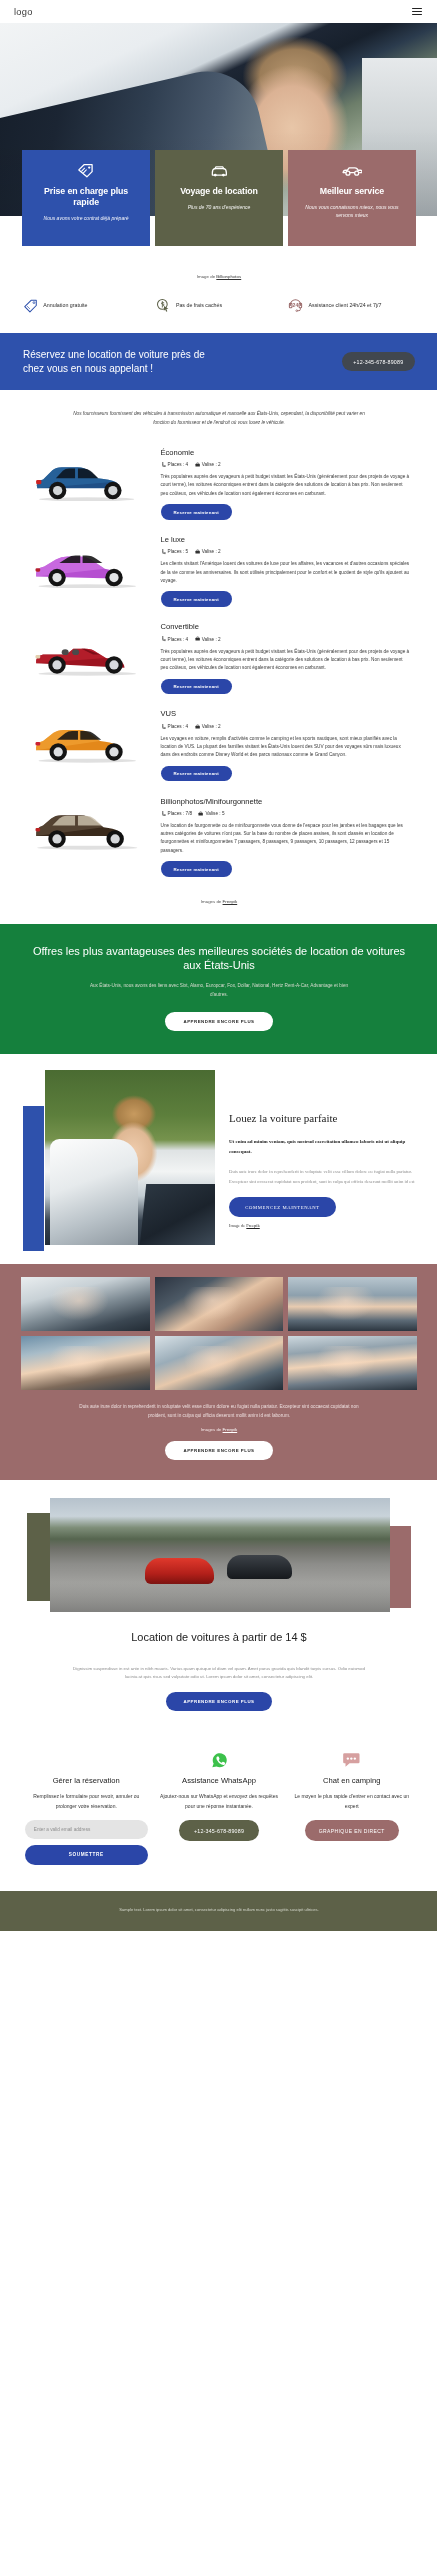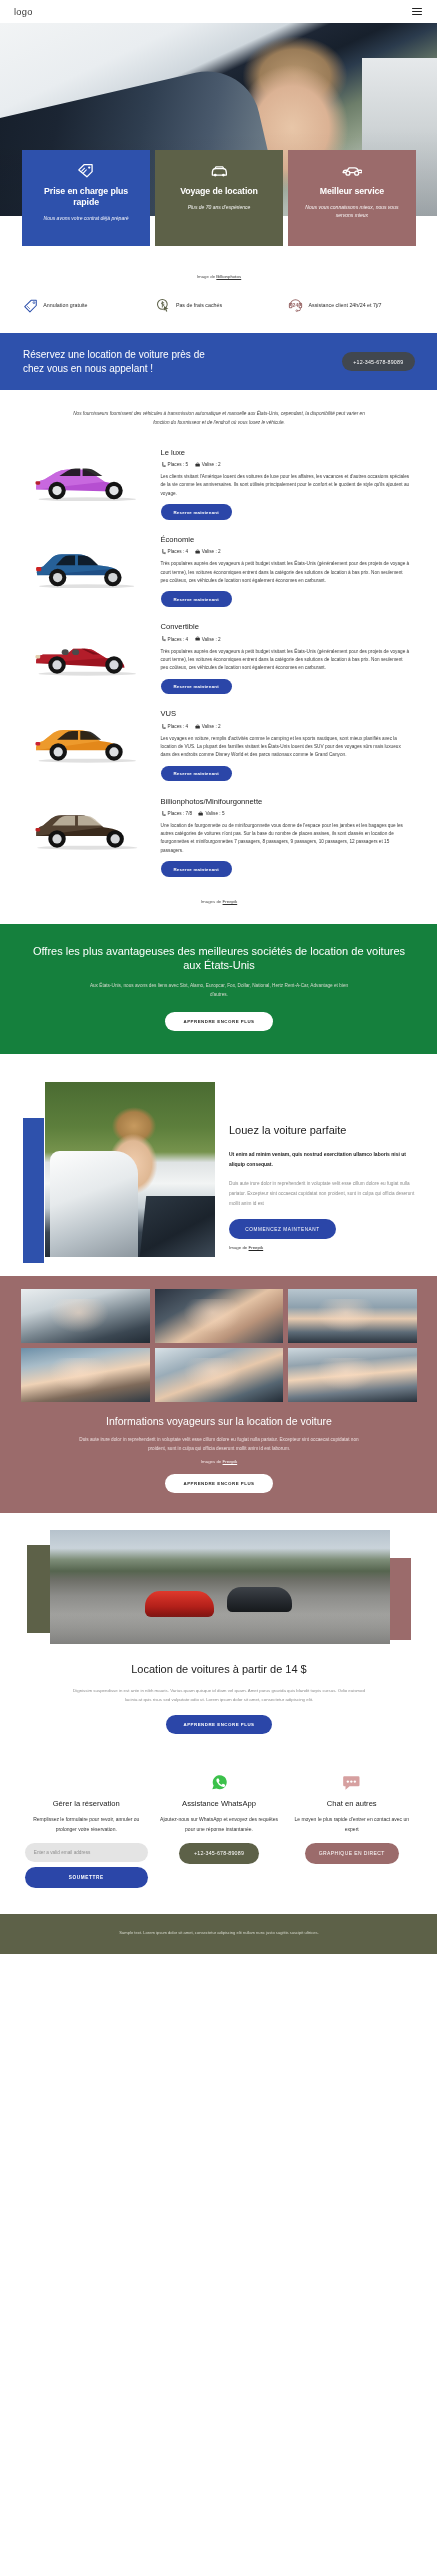--- a/index.html
+++ b/index.html
@@ -243,24 +243,25 @@
     font-weight: 700;
     letter-spacing: 0.5px;
     padding: 7px 18.7px;
     cursor: pointer;
     font-family: inherit;
   }
 
   
   .split {
     position: relative;
-    padding: 28px 23px 13px;
+    padding: 16px 23px 13px;
     display: flex;
     gap: 13px;
     align-items: flex-start;
+    font-family: Liberation Serif, serif;
   }
   .split-media { flex: 0 0 193px; position: relative; height: 181px; }
   .accent-block {
     position: absolute;
     left: 0; top: 36px;
     width: 21px; height: 145px;
     background: #2e51ac;
   }
   .split-photo {
     position: absolute;
@@ -401,21 +402,21 @@
     content:"";
     position:absolute; left: 0; right: 0; bottom: 0; height: 30px;
     background: linear-gradient(180deg, rgba(120,120,118,0) 0%, rgba(110,110,108,.75) 100%);
   }
   .price-head { text-align: center; padding: 15px 35px 0; }
   .price-head h2 {
     font-size: 11px;
     font-weight: 400;
     line-height: 1.3;
     color: #222;
-    margin-bottom: 11px;
+    margin-bottom: 21px;
   }
   .price-head p {
     font-size: 4.4px;
     line-height: 1.9;
     color: #8c8c8c;
     max-width: 303px;
     margin: 0 auto 10.5px;
   }
   .price-btn-wrap { text-align: center; padding-bottom: 20px; }
   .btn-primary-sm {
@@ -621,20 +622,59 @@
 <section class="cta-band">
   <h2>Réservez une location de voiture près de chez vous en nous appelant !</h2>
   <button class="phone-pill">+12-345-678-89089</button>
 </section>
 
 <section class="sec-head">
   <p>Nos fournisseurs fournissent des véhicules à transmission automatique et manuelle aux États-Unis, cependant, la disponibilité peut varier en fonction du fournisseur et de l'endroit où vous louez le véhicule.</p>
 </section>
 
 <section class="car-list">
+
+  <div class="car-row">
+    <div class="car-thumb">
+      <svg class="car-art" viewBox="0 0 198 74" aria-hidden="true">
+        <path d="M10 52 q-4-13 10-15 l16-16 q6-5 16-5 h28 q11 0 20 7 l14 12 q22 2 30 6 q8 4 8 11 z" fill="#1f4f86"></path>
+        <path d="M10 52 q-4-13 10-15 l16-16 q6-5 16-5 h28 q11 0 20 7 l14 12 q22 2 30 6 z" fill="#2c6fa8" opacity=".55"></path>
+        <path d="M42 35 l12-13 q4-4 11-4 h10 v17 z" fill="#0d1620" opacity=".9"></path>
+        <path d="M80 35 v-17 h8 q9 0 16 6 l11 11 z" fill="#0d1620" opacity=".9"></path>
+        <rect x="8" y="38" width="9" height="7" rx="2" fill="#c22"></rect>
+        <circle cx="45" cy="56" r="15" fill="#151515"></circle>
+          <circle cx="45" cy="56" r="8" fill="#d3d6d8"></circle>
+        <circle cx="140" cy="56" r="15" fill="#151515"></circle>
+          <circle cx="140" cy="56" r="8" fill="#d3d6d8"></circle>
+        <ellipse cx="95" cy="71" rx="82" ry="3.4" fill="#000" opacity=".12"></ellipse>
+      </svg>
+    </div>
+    <div class="car-info">
+      <h3>Économie</h3>
+      <div class="car-meta">
+        <span class="m-item">
+          <svg width="5.3" height="5.3" viewBox="0 0 12 12" aria-hidden="true">
+              <circle cx="4" cy="2.4" r="1.7" fill="#333"></circle>
+              <path d="M3 4.6 h2.2 v4 h3.4 v1.6 h-5 z" fill="#333"></path>
+              <circle cx="9" cy="9.4" r="1.6" stroke="#333" stroke-width="1" fill="none"></circle>
+            </svg>
+          <span>Places : 4</span>
+        </span>
+        <span class="m-item">
+          <svg width="5.3" height="5.3" viewBox="0 0 12 12" aria-hidden="true">
+              <rect x="1" y="4" width="10" height="6.4" rx="1" fill="#333"></rect>
+              <path d="M4 4 v-1.2 a1 1 0 0 1 1-1 h2 a1 1 0 0 1 1 1 v1.2" stroke="#333" stroke-width="1.1" fill="none"></path>
+            </svg>
+          <span>Valise : 2</span>
+        </span>
+      </div>
+      <p class="car-desc">Très populaires auprès des voyageurs à petit budget visitant les États-Unis (généralement pour des projets de voyage à court terme), les voitures économiques entrent dans la catégorie des solutions de location à bas prix. Non seulement peu coûteux, ces véhicules de location sont également économes en carburant.</p>
+      <button class="btn-reserve">Reserve maintenant</button>
+    </div>
+  </div>
 
   <div class="car-row">
     <div class="car-thumb">
       <svg class="car-art" viewBox="0 0 198 74" aria-hidden="true">
         <path d="M8 54 q-2-14 14-17 l20-12 q9-5 20-5 h20 q14 0 26 9 l18 12 q18 3 24 7 q6 4 6 10 z" fill="#b64fd1"></path>
         <path d="M8 54 q-2-14 14-17 l20-12 q9-5 20-5 h20 q14 0 26 9 l18 12 z" fill="#d37ae8" opacity=".6"></path>
         <path d="M48 31 l14-9 q6-4 14-4 h8 v13 z" fill="#111" opacity=".88"></path>
         <path d="M88 31 v-13 h6 q10 0 18 6 l10 7 z" fill="#111" opacity=".88"></path>
         <rect x="7" y="40" width="8" height="6" rx="2" fill="#b51f2e"></rect>
         <circle cx="44" cy="56" r="15" fill="#141414"></circle>
@@ -664,59 +704,20 @@
         </span>
       </div>
       <p class="car-desc">Les clients visitant l'Amérique louent des voitures de luxe pour les affaires, les vacances et d'autres occasions spéciales de la vie comme les anniversaires. Ils sont utilisés principalement pour le confort et le quotient de style qu'ils ajoutent au voyage.</p>
       <button class="btn-reserve">Reserve maintenant</button>
     </div>
   </div>
 
   <div class="car-row">
     <div class="car-thumb">
       <svg class="car-art" viewBox="0 0 198 74" aria-hidden="true">
-        <path d="M10 52 q-4-13 10-15 l16-16 q6-5 16-5 h28 q11 0 20 7 l14 12 q22 2 30 6 q8 4 8 11 z" fill="#1f4f86"></path>
-        <path d="M10 52 q-4-13 10-15 l16-16 q6-5 16-5 h28 q11 0 20 7 l14 12 q22 2 30 6 z" fill="#2c6fa8" opacity=".55"></path>
-        <path d="M42 35 l12-13 q4-4 11-4 h10 v17 z" fill="#0d1620" opacity=".9"></path>
-        <path d="M80 35 v-17 h8 q9 0 16 6 l11 11 z" fill="#0d1620" opacity=".9"></path>
-        <rect x="8" y="38" width="9" height="7" rx="2" fill="#c22"></rect>
-        <circle cx="45" cy="56" r="15" fill="#151515"></circle>
-          <circle cx="45" cy="56" r="8" fill="#d3d6d8"></circle>
-        <circle cx="140" cy="56" r="15" fill="#151515"></circle>
-          <circle cx="140" cy="56" r="8" fill="#d3d6d8"></circle>
-        <ellipse cx="95" cy="71" rx="82" ry="3.4" fill="#000" opacity=".12"></ellipse>
-      </svg>
-    </div>
-    <div class="car-info">
-      <h3>Économie</h3>
-      <div class="car-meta">
-        <span class="m-item">
-          <svg width="5.3" height="5.3" viewBox="0 0 12 12" aria-hidden="true">
-              <circle cx="4" cy="2.4" r="1.7" fill="#333"></circle>
-              <path d="M3 4.6 h2.2 v4 h3.4 v1.6 h-5 z" fill="#333"></path>
-              <circle cx="9" cy="9.4" r="1.6" stroke="#333" stroke-width="1" fill="none"></circle>
-            </svg>
-          <span>Places : 4</span>
-        </span>
-        <span class="m-item">
-          <svg width="5.3" height="5.3" viewBox="0 0 12 12" aria-hidden="true">
-              <rect x="1" y="4" width="10" height="6.4" rx="1" fill="#333"></rect>
-              <path d="M4 4 v-1.2 a1 1 0 0 1 1-1 h2 a1 1 0 0 1 1 1 v1.2" stroke="#333" stroke-width="1.1" fill="none"></path>
-            </svg>
-          <span>Valise : 2</span>
-        </span>
-      </div>
-      <p class="car-desc">Très populaires auprès des voyageurs à petit budget visitant les États-Unis (généralement pour des projets de voyage à court terme), les voitures économiques entrent dans la catégorie des solutions de location à bas prix. Non seulement peu coûteux, ces véhicules de location sont également économes en carburant.</p>
-      <button class="btn-reserve">Reserve maintenant</button>
-    </div>
-  </div>
-
-  <div class="car-row">
-    <div class="car-thumb">
-      <svg class="car-art" viewBox="0 0 198 74" aria-hidden="true">
         <path d="M8 52 q-2-12 12-15 h40 l12-10 h22 q10 0 18 6 l16 10 q20 2 26 6 q6 4 6 11 z" fill="#9c1420"></path>
         <path d="M8 52 q-2-12 12-15 h40 l12-10 h22 q10 0 18 6 l16 10 z" fill="#c62433" opacity=".55"></path>
         <path d="M92 27 l26 10 h-12 l-20-10 z" fill="#7d0e18"></path>
         <ellipse cx="58" cy="33" rx="6" ry="5" fill="#4a4a4a"></ellipse>
         <ellipse cx="76" cy="33" rx="6" ry="5" fill="#4a4a4a"></ellipse>
         <rect x="7" y="38" width="8" height="6" rx="2" fill="#e3d0b0"></rect>
         <circle cx="44" cy="55" r="15" fill="#151515"></circle>
           <circle cx="44" cy="55" r="8" fill="#d8dade"></circle>
         <circle cx="142" cy="55" r="15" fill="#151515"></circle>
           <circle cx="142" cy="55" r="8" fill="#d8dade"></circle>
@@ -855,21 +856,20 @@
 
 <section class="rose-band">
   <div class="gallery">
     <div class="gphoto g1"></div>
     <div class="gphoto g2"></div>
     <div class="gphoto g3"></div>
     <div class="gphoto g4"></div>
     <div class="gphoto g5"></div>
     <div class="gphoto g6"></div>
   </div>
-  <h2>Informations voyageurs sur la location de voiture</h2>
   <p>Duis aute irure dolor in reprehenderit in voluptate velit esse cillum dolore eu fugiat nulla pariatur. Excepteur sint occaecat cupidatat non proident, sunt in culpa qui officia deserunt mollit anim id est laborum.</p>
   <div class="rose-credit">
     <span>Images de </span><a href="#">Freepik</a>
   </div>
   <div class="rose-btn-wrap">
     <button class="btn-ghost">APPRENDRE ENCORE PLUS</button>
   </div>
 </section>
 
 <section class="road-wrap">
@@ -914,21 +914,21 @@
 
   <div class="ccol">
     <div class="cicon">
       <svg width="18.7" height="17.5" viewBox="0 0 32 30" aria-hidden="true">
         <path d="M4 4 h24 a2 2 0 0 1 2 2 v13 a2 2 0 0 1-2 2 h-15 l-7 6 v-6 h-2 a2 2 0 0 1-2-2 v-13 a2 2 0 0 1 2-2 z" fill="#d6a0a0"></path>
         <circle cx="10" cy="13" r="2" fill="#fff"></circle>
         <circle cx="16" cy="13" r="2" fill="#fff"></circle>
         <circle cx="22" cy="13" r="2" fill="#fff"></circle>
       </svg>
     </div>
-    <h3>Chat en autres</h3>
+    <h3>Chat en camping</h3>
     <p>Le moyen le plus rapide d'entrer en contact avec un expert</p>
     <button class="btn-rose">GRAPHIQUE EN DIRECT</button>
   </div>
 
 </section>
 
 <footer class="footer">
   <p>Sample text. Lorem ipsum dolor sit amet, consectetur adipiscing elit nullam nunc justo sagittis suscipit ultrices.</p>
 </footer>
 

